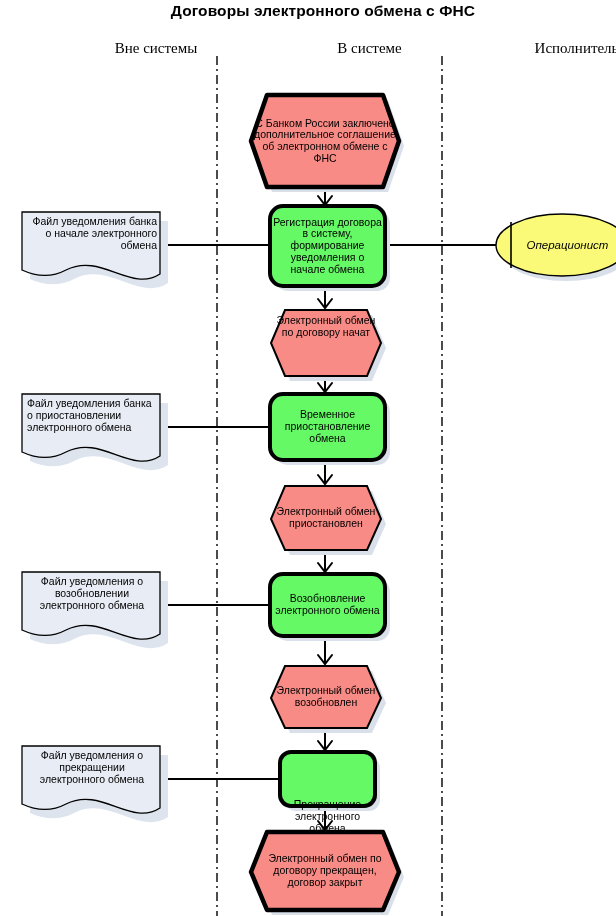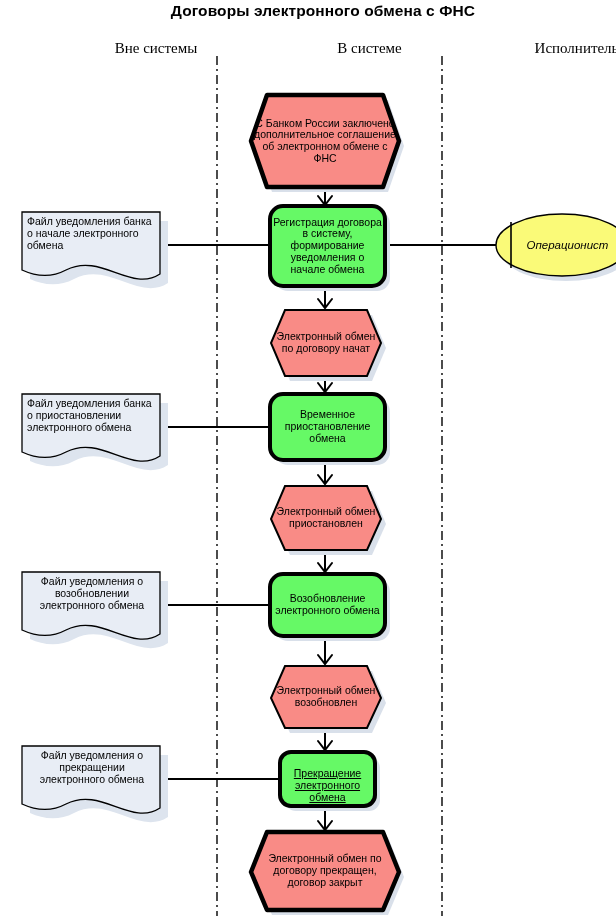--- a/index.html
+++ b/index.html
@@ -145,21 +145,21 @@
 
     <g>
       <ellipse cx="547" cy="245" rx="66" ry="31" fill="#fafa78" stroke="#000" stroke-width="1.4"></ellipse>
       <line x1="496" y1="222" x2="496" y2="268" stroke="#000" stroke-width="1.6"></line>
     </g>
   </svg>
 
   <div class="nodetext t-hex" style="left:236px;top:98px;width:148px;height:86px;">
     <span>С Банком России заключено дополнительное соглашение об электронном обмене с ФНС</span>
   </div>
-  <div class="nodetext t-hex" style="left:256px;top:312px;width:110px;height:62px;">
+  <div class="nodetext t-hex" style="left:256px;top:296px;width:110px;height:62px;">
     <span>Электронный обмен по договору начат</span>
   </div>
   <div class="nodetext t-hex" style="left:256px;top:488px;width:110px;height:60px;">
     <span>Электронный обмен приостановлен</span>
   </div>
   <div class="nodetext t-hex" style="left:256px;top:668px;width:110px;height:58px;">
     <span>Электронный обмен возобновлен</span>
   </div>
   <div class="nodetext t-hex" style="left:238px;top:836px;width:144px;height:70px;">
     <span>Электронный обмен по договору прекращен, договор закрыт</span>
@@ -167,26 +167,26 @@
 
   <div class="nodetext t-box" style="left:257px;top:208px;width:111px;height:76px;">
     <span>Регистрация договора в систему, формирование уведомления о начале обмена</span>
   </div>
   <div class="nodetext t-box" style="left:257px;top:396px;width:111px;height:62px;">
     <span>Временное приостановление обмена</span>
   </div>
   <div class="nodetext t-box" style="left:257px;top:576px;width:111px;height:58px;">
     <span>Возобновление электронного обмена</span>
   </div>
-  <div class="nodetext t-box" style="left:267px;top:761px;width:91px;height:50px;text-decoration:underline;">
+  <div class="nodetext t-box" style="left:267px;top:792px;width:91px;height:50px;">
     <span>Прекращение электронного обмена</span>
   </div>
 
   <div class="nodetext t-doc t-doc-left" style="left:12px;top:216px;width:130px;height:46px;align-items:flex-start;">
-    <span style="text-align:left;">Файл уведомления банка о начале электронного обмена</span>
+    <span style="text-align:right;">Файл уведомления банка о начале электронного обмена</span>
   </div>
   <div class="nodetext t-doc t-doc-left" style="left:12px;top:398px;width:130px;height:46px;align-items:flex-start;">
     <span style="text-align:left;">Файл уведомления банка о приостановлении электронного обмена</span>
   </div>
   <div class="nodetext t-doc" style="left:12px;top:576px;width:130px;height:46px;align-items:flex-start;">
     <span>Файл уведомления о возобновлении электронного обмена</span>
   </div>
   <div class="nodetext t-doc" style="left:12px;top:750px;width:130px;height:46px;align-items:flex-start;">
     <span>Файл уведомления о прекращении электронного обмена</span>
   </div>

